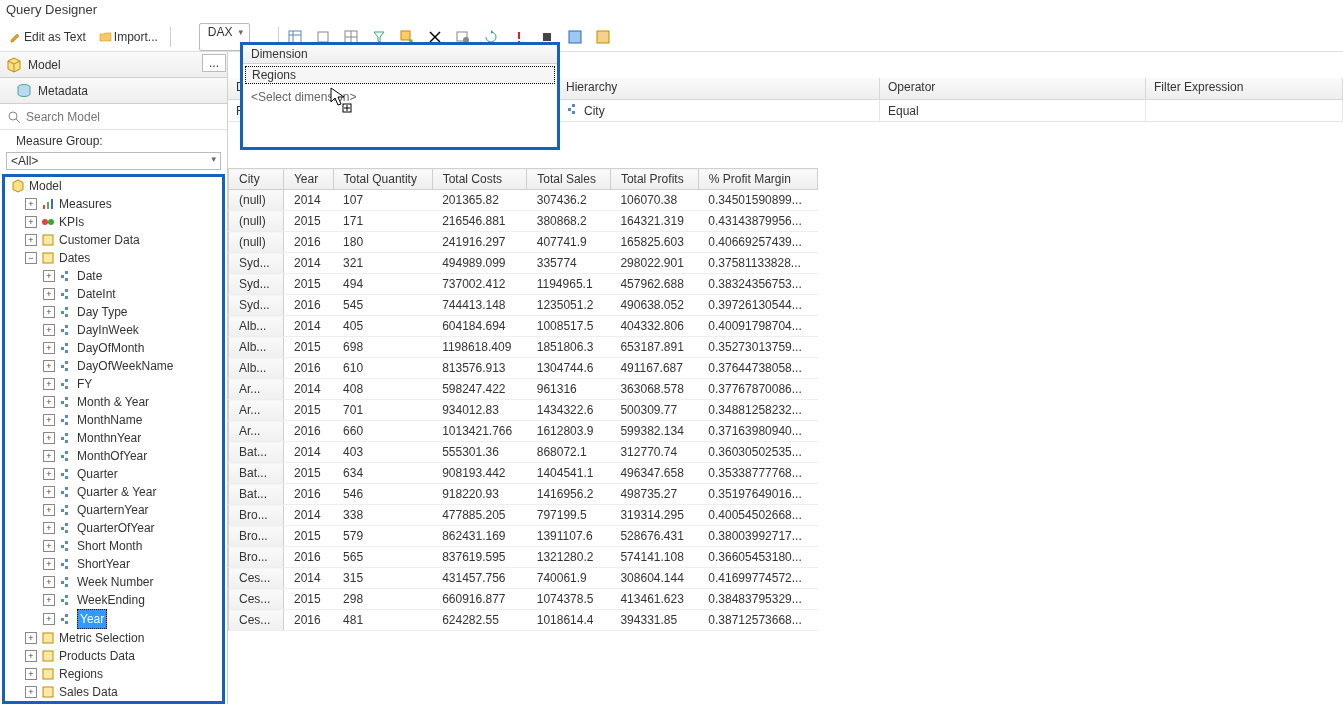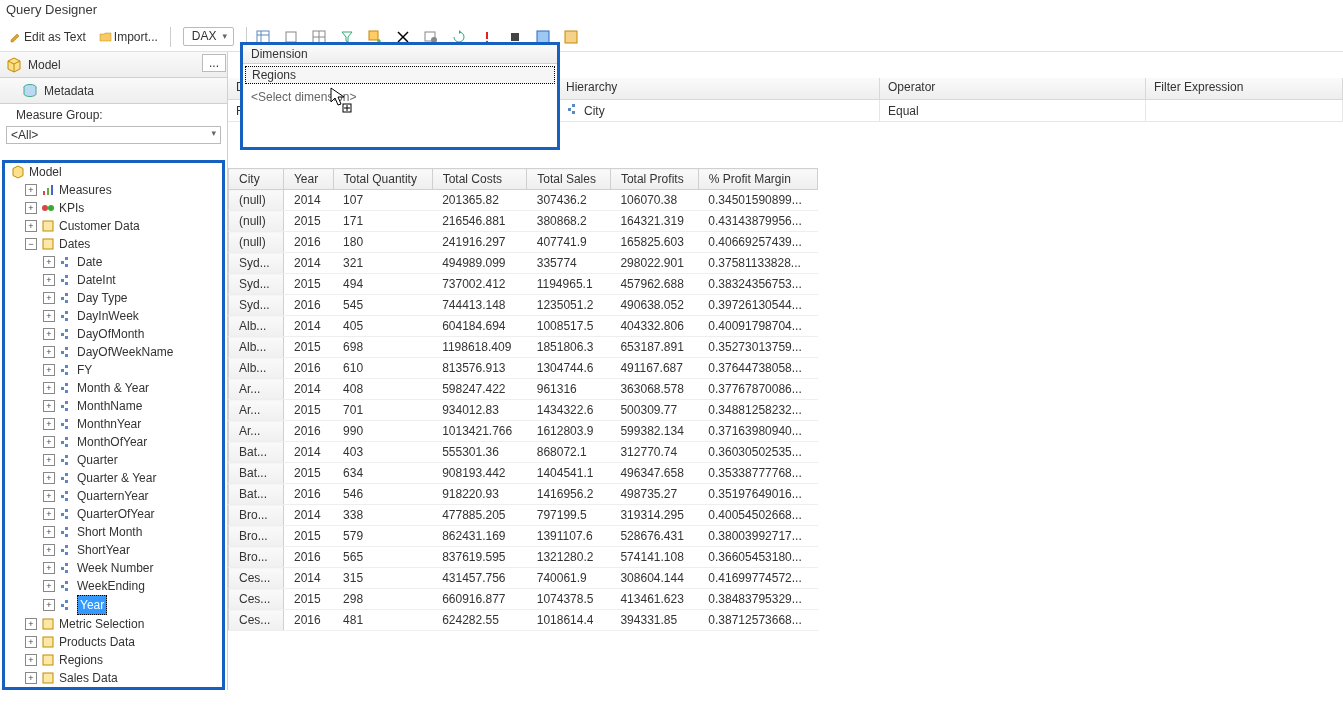--- a/index.html
+++ b/index.html
@@ -1,31 +1,31 @@
 <!DOCTYPE html>
 <html><head>
 <meta charset="utf-8">
 <style>
 * { box-sizing: border-box; margin: 0; padding: 0; }
 body { font-family: "Segoe UI", Tahoma, sans-serif; font-size: 12px; color: #333; background: #fff; width: 1343px; height: 706px; overflow: hidden; }
 .title-bar { height: 22px; padding: 2px 6px; font-size: 13px; color: #3a3a3a; background: #fff; }
 .toolbar { height: 30px; display: flex; align-items: center; padding: 0 4px; background: #fff; border-bottom: 1px solid #e0e0e0; }
 .tb-btn { display: inline-flex; align-items: center; margin-right: 4px; padding: 2px 4px; cursor: pointer; border-radius: 2px; }
 .tb-icon { width: 16px; height: 16px; display: inline-flex; align-items: center; justify-content: center; }
-.lang-sel { display: inline-flex; align-items: center; border: 1px solid #bbb; padding: 1px 6px 2px 8px; margin: 0 8px; border-radius: 2px; background: #fff; }
+.lang-sel { display: inline-flex; align-items: center; border: 1px solid #bbb; padding: 1px 6px 11px 8px; margin: 0 24px; border-radius: 2px; background: #fff; }
 .lang-sel .chev { margin-left: 6px; color: #666; font-size: 9px; }
 .tb-sep { width: 1px; height: 20px; background: #ccc; margin: 0 4px; }
 .hdr-bar { display: flex; align-items: center; height: 26px; border-bottom: 1px solid #d0d0d0; background: linear-gradient(#fafafa,#eee); padding-left: 6px; }
 .cube-icon { width: 16px; height: 16px; display: inline-flex; align-items: center; justify-content: center; margin-right: 6px; }
 .left-pane { width: 228px; display: flex; flex-direction: column; border-right: 1px solid #d0d0d0; }
-.meta-hdr { display: flex; align-items: center; height: 26px; background: linear-gradient(#fafafa,#eee); padding-left: 22px; border-bottom: 1px solid #d0d0d0; }
+.meta-hdr { display: flex; align-items: center; height: 26px; background: linear-gradient(#fafafa,#eee); padding-left: 16px; border-bottom: 1px solid #d0d0d0; }
 .search-row { display: flex; align-items: center; height: 26px; padding: 0 6px; border-bottom: 1px solid #e0e0e0; }
 .search-row input { border: none; outline: none; flex: 1; font-size: 12px; color: #888; }
 .mg-label { padding: 4px 16px; }
-.mg-sel { border: 1px solid #bbb; margin: 0 6px 14px 6px; padding: 1px 4px; display: flex; align-items: flex-start; justify-content: space-between; height: 18px; }
+.mg-sel { border: 1px solid #bbb; margin: 0 6px 2px 6px; padding: 1px 4px; display: flex; align-items: flex-start; justify-content: space-between; height: 18px; }
 .tree-wrap { border: 3px solid #1560c0; margin: 2px 2px 0 2px; flex: 1; overflow: auto; }
 .tree ul { list-style: none; padding-left: 0; }
 .tree li { white-space: nowrap; line-height: 18px; }
 .tree .row { display: flex; align-items: center; padding: 0 2px; }
 .expander { width: 12px; height: 12px; border: 1px solid #888; display: inline-flex; align-items: center; justify-content: center; font-size: 9px; margin-right: 4px; color: #444; cursor: pointer; line-height: 9px; }
 .node-icon { width: 14px; height: 14px; margin-right: 4px; display: inline-flex; align-items: center; justify-content: center; }
 .tree .lvl1 { padding-left: 4px; }
 .tree .lvl2 { padding-left: 18px; }
 .tree .lvl3 { padding-left: 36px; }
 .selected { background: #3399ff; color: #fff; padding: 0 2px; border: 1px dotted #000; }
@@ -185,20 +185,29 @@
       <span>Model</span>
     </div>
     <div class="meta-hdr">
       <span class="cube-icon">
         <svg width="16" height="16">
             <ellipse cx="8" cy="4" rx="6" ry="2.5" fill="#bcd9f4" stroke="#4a8"></ellipse>
             <path d="M2 4v7a6 2.5 0 0 0 12 0V4" fill="#bcd9f4" stroke="#4a8"></path>
           </svg>
       </span>
       <span>Metadata</span>
+    </div>
+    <div class="search-row">
+      <span class="tb-icon" style="margin-right:4px;">
+        <svg width="14" height="14">
+            <circle cx="6" cy="6" r="4" fill="none" stroke="#888"></circle>
+            <line x1="9" y1="9" x2="13" y2="13" stroke="#888"></line>
+          </svg>
+      </span>
+      <input placeholder="Search Model" style="">
     </div>
     <div class="mg-label">Measure Group:</div>
     <div class="mg-sel">
       <span>&lt;All&gt;</span>
       <span style="font-size:9px;color:#666">▾</span>
     </div>
     <div class="tree-wrap">
       <div class="tree">
         <ul>
           <li class="lvl1">
@@ -720,21 +729,21 @@
               <td>2015</td>
               <td>701</td>
               <td>934012.83</td>
               <td>1434322.6</td>
               <td>500309.77</td>
               <td>0.34881258232...</td>
             </tr>
             <tr>
               <td class="rowhdr">Ar...</td>
               <td>2016</td>
-              <td>990</td>
+              <td>660</td>
               <td>1013421.766</td>
               <td>1612803.9</td>
               <td>599382.134</td>
               <td>0.37163980940...</td>
             </tr>
             <tr>
               <td class="rowhdr">Bat...</td>
               <td>2014</td>
               <td>403</td>
               <td>555301.36</td>

